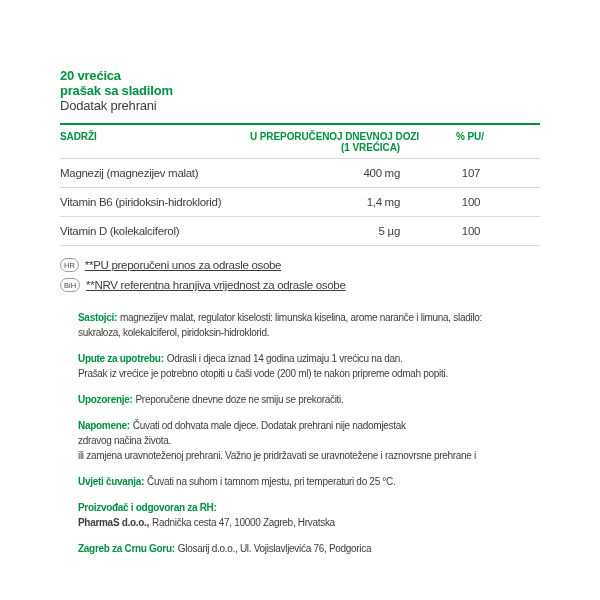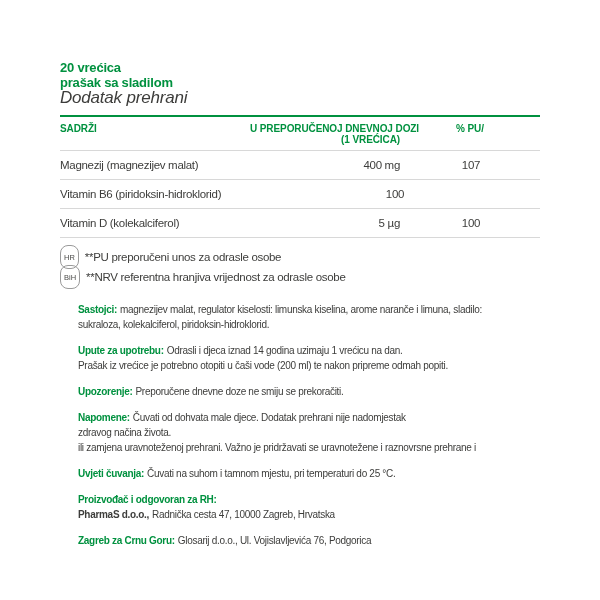--- a/index.html
+++ b/index.html
@@ -3,31 +3,31 @@
 <meta charset="utf-8">
 <style>
   html,body{margin:0;padding:0;}
   body{
     width:600px;height:600px;background:#ffffff;position:relative;overflow:hidden;
     font-family:"Liberation Sans", sans-serif;
     color:#3d3d3b;
     -webkit-font-smoothing:antialiased;
   }
   .content{
-    position:absolute;left:60px;top:4px;width:480px;
+    position:absolute;left:60px;top:12px;width:480px;
   }
   
   .title-block{margin-top:56px;}
   .title-line{
     display:block;font-size:13px;line-height:15px;font-weight:bold;
     color:#00913f;letter-spacing:-0.2px;
   }
   .subtitle{
-    display:block;font-size:17px;line-height:15px;font-weight:normal;
-    color:#3d3d3b;letter-spacing:-0.2px;font-style:italic;
+    display:block;font-size:13px;line-height:15px;font-weight:normal;
+    color:#3d3d3b;letter-spacing:-0.2px;
   }
   
   .tbl{margin-top:10px;border-top:2px solid #00913f;}
   .trow{display:flex;align-items:flex-start;}
   .c1{width:190px;text-align:left;}
   .c2{width:150px;text-align:right;}
   .c3{flex:1;text-align:center;}
   .tbl-head{
     padding:6px 0 5px 0;border-bottom:1px solid #d8d8d8;
     color:#00913f;font-weight:bold;font-size:10px;line-height:11px;
@@ -38,26 +38,26 @@
     height:28px;align-items:center;border-bottom:1px solid #d8d8d8;
     font-size:11.5px;letter-spacing:-0.3px;color:#3d3d3b;
   }
   .tbody-row .c2{padding-right:2px;}
   .blk{display:block;}
   
   .footnotes{margin-top:9px;}
   .fn-row{display:flex;align-items:center;height:20px;}
   .badge{
     display:inline-flex;align-items:center;justify-content:center;
-    min-width:13px;height:24px;padding:0 3px;margin-right:6px;
+    min-width:13px;height:14px;padding:0 3px;margin-right:6px;
     border:1px solid #9b9b9b;border-radius:8px;
     font-size:7.5px;font-weight:normal;color:#4a4a48;letter-spacing:0;
     box-sizing:border-box;
   }
-  .fn-text{font-size:11.5px;letter-spacing:-0.3px;color:#3d3d3b;}
+  .fn-text{font-size:11.5px;letter-spacing:-0.3px;color:#3d3d3b;text-decoration:underline;}
   
   .para{
     margin:11px 0 0 18px;font-size:10px;line-height:15px;
     letter-spacing:-0.3px;color:#3d3d3b;
   }
   .para.first{margin-top:15px;}
   .lead{color:#00913f;font-weight:bold;margin-right:3px;}
   .bold-dark{font-weight:bold;color:#3d3d3b;margin-right:3px;}
 </style>
 </head>
@@ -83,20 +83,21 @@
       </div>
     </div>
 
     <div class="trow tbody-row">
       <div class="c1">Magnezij (magnezijev malat)</div>
       <div class="c2">400 mg</div>
       <div class="c3">107</div>
     </div>
     <div class="trow tbody-row">
       <div class="c1">Vitamin B6 (piridoksin-hidroklorid)</div>
+      <div class="c2">1,4 mg</div>
       <div class="c3">100</div>
     </div>
     <div class="trow tbody-row">
       <div class="c1">Vitamin D (kolekalciferol)</div>
       <div class="c2">5 µg</div>
       <div class="c3">100</div>
     </div>
   </div>
 
   <div class="footnotes">

